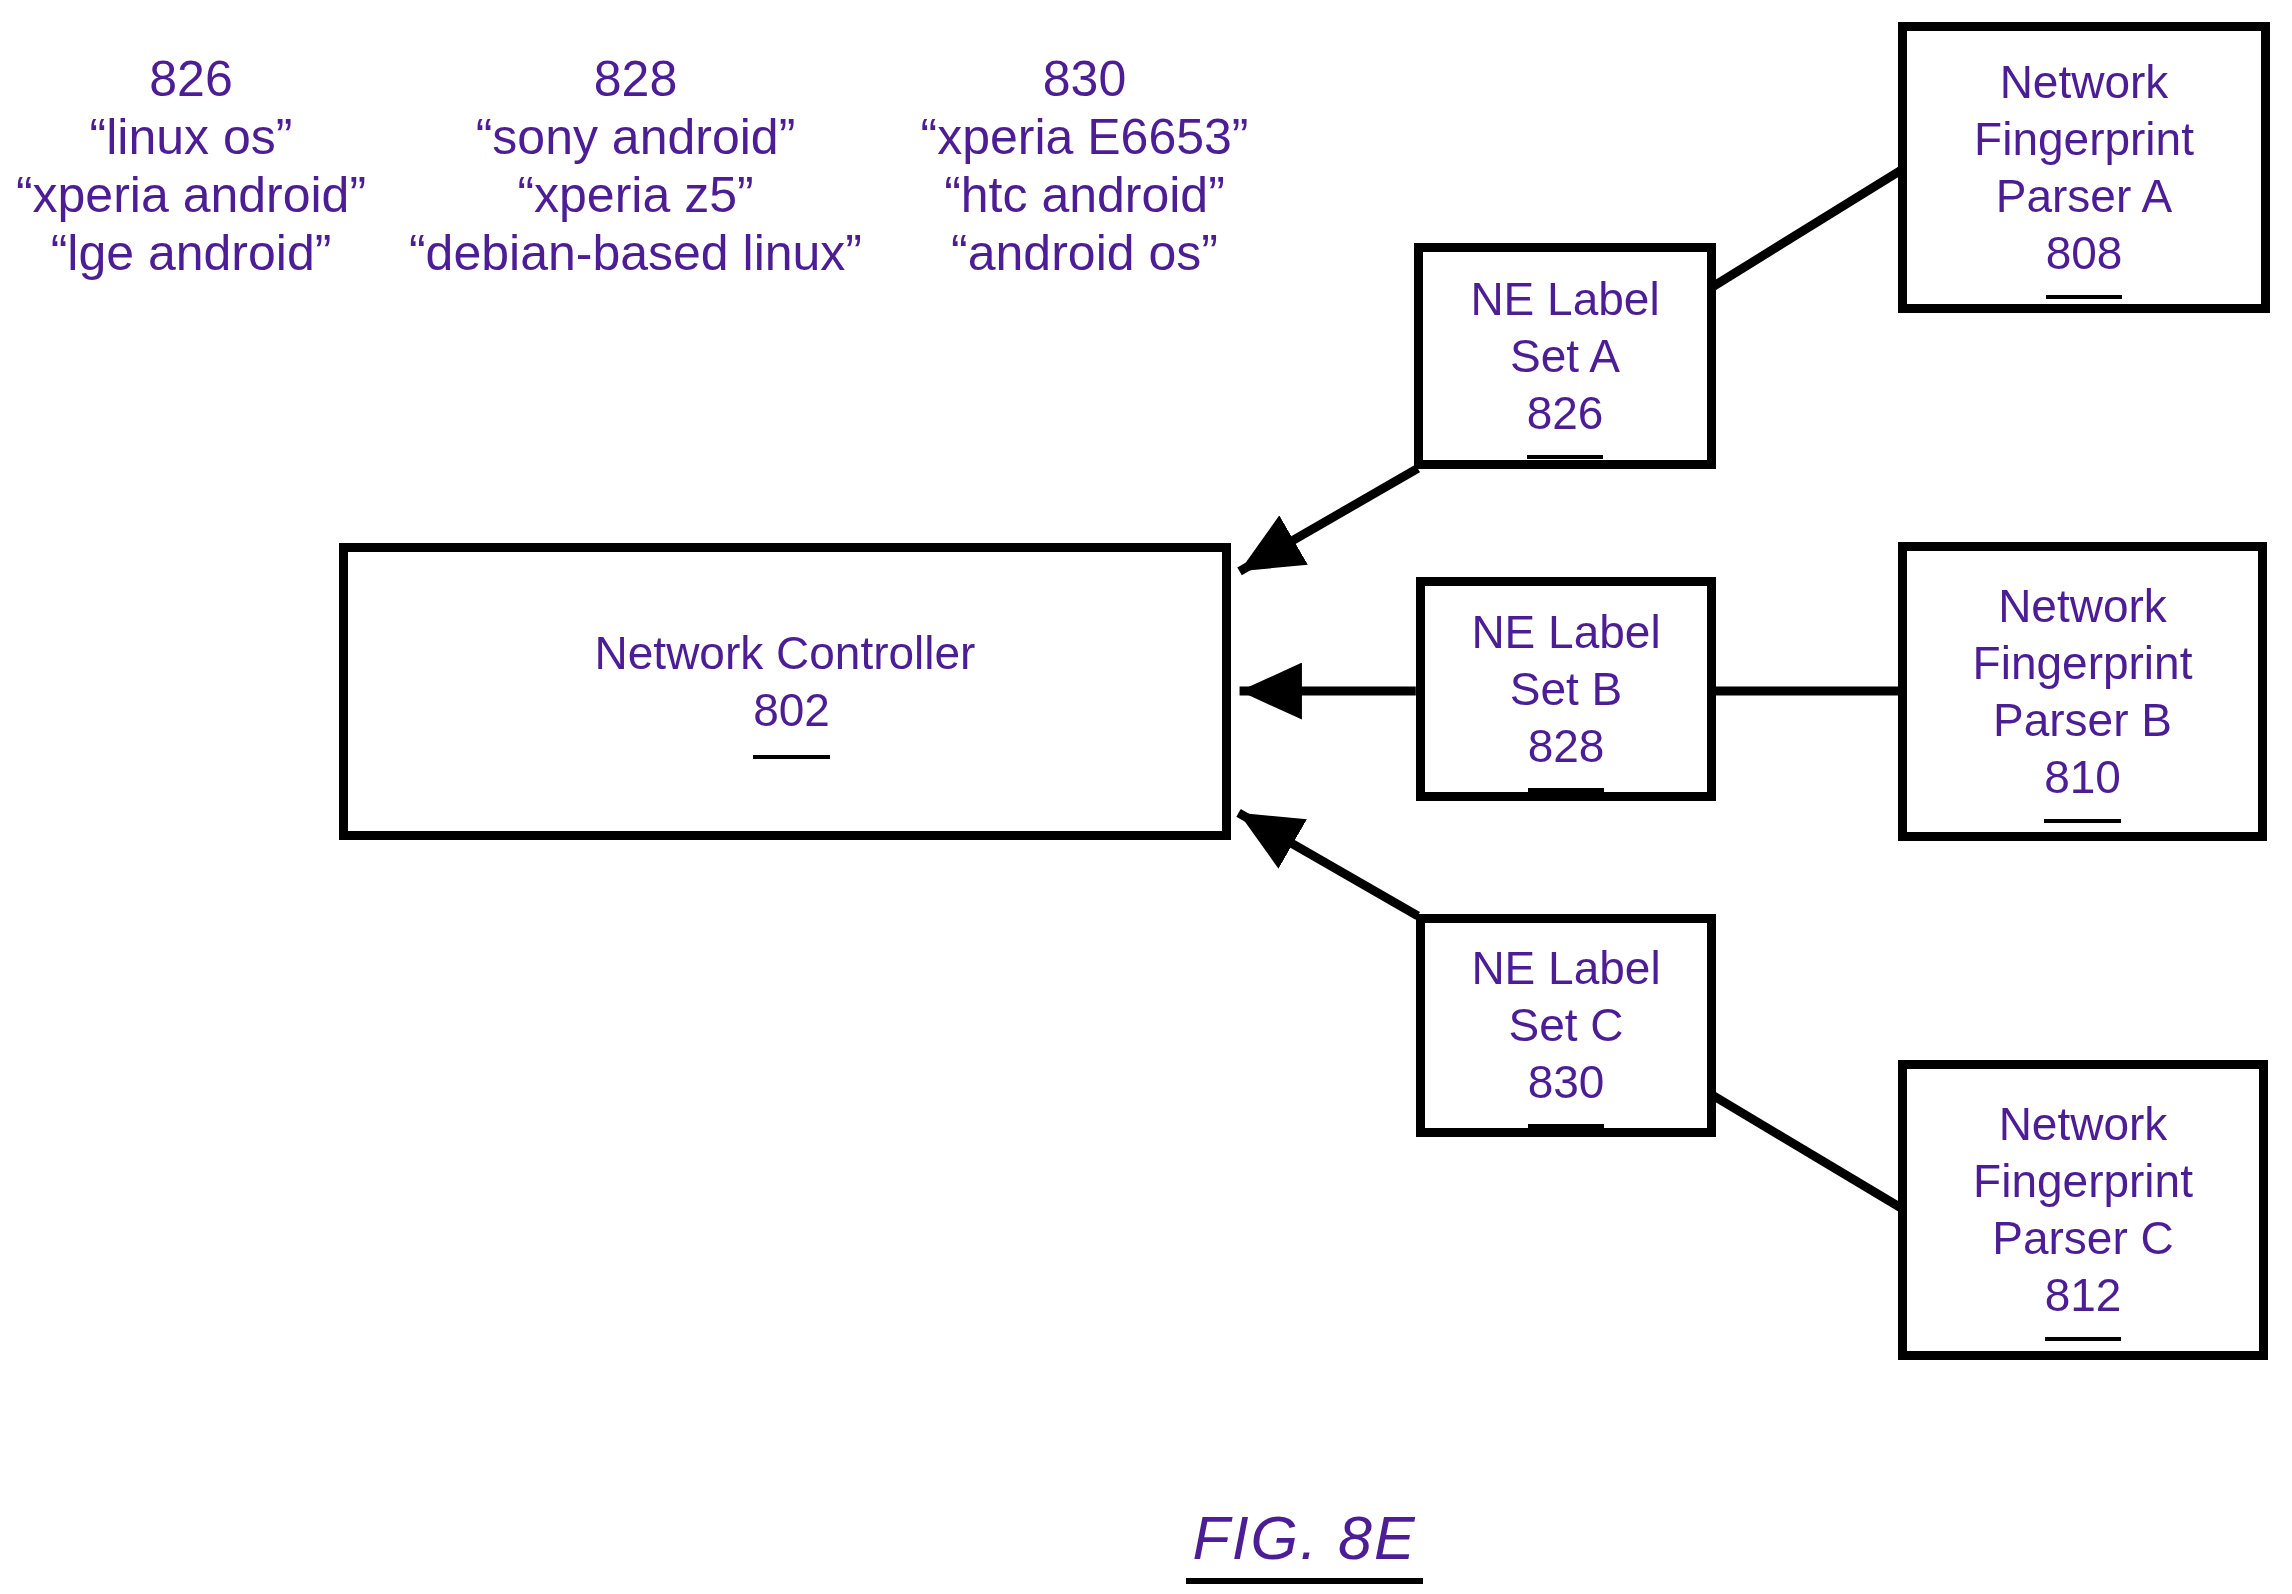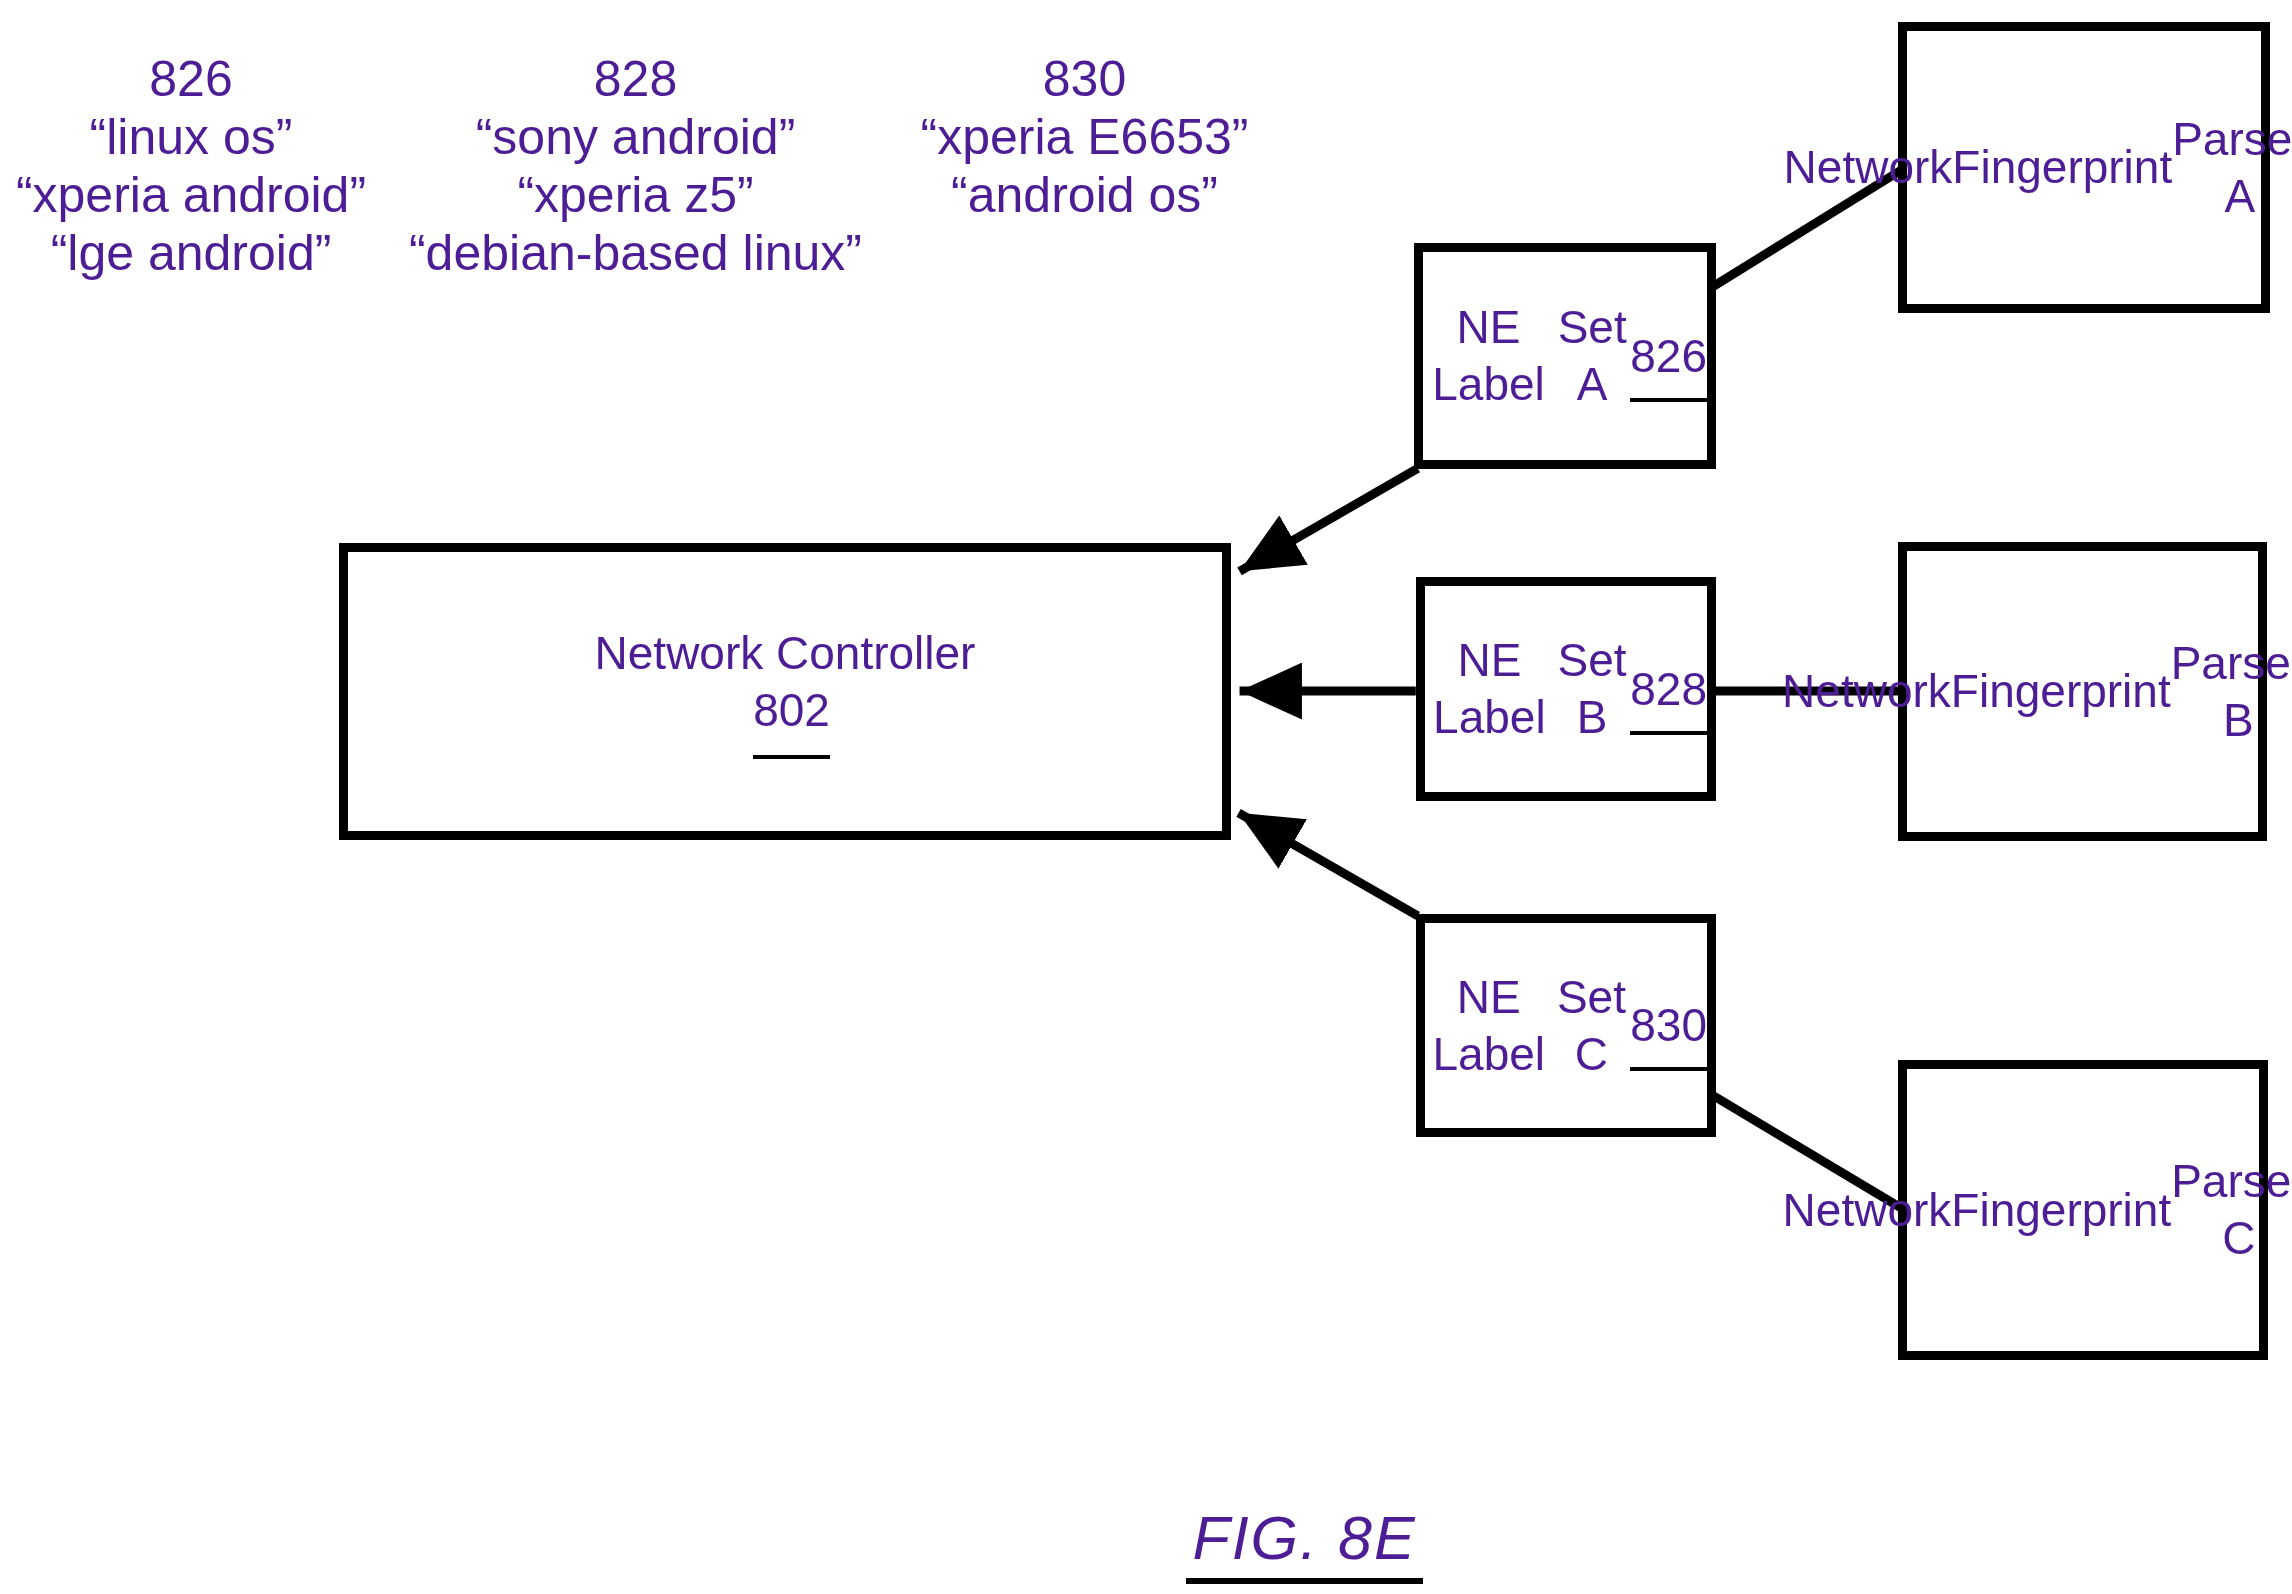--- a/index.html
+++ b/index.html
@@ -18,21 +18,21 @@
     width: 2293px; height: 1595px;
     pointer-events: none;
     z-index: 1;
   }
   .node {
     position: absolute;
     box-sizing: border-box;
     border: 9px solid #000000;
     background: #ffffff;
     display: flex;
-    flex-direction: row;
+    flex-direction: column;
     align-items: center;
     justify-content: center;
     text-align: center;
     z-index: 2;
     font-size: 46px;
     line-height: 57px;
   }
   .node .refnum {
     border-bottom: 4px solid #000000;
     padding-bottom: 16px;
@@ -89,20 +89,21 @@
   <div class="label-group" style="left:388px; top:50px; width:495px;">
     <div>828</div>
     <div>“sony android”</div>
     <div>“xperia z5”</div>
     <div>“debian-based linux”</div>
   </div>
 
   <div class="label-group" style="left:857px; top:50px; width:455px;">
     <div>830</div>
     <div>“xperia E6653”</div>
+    <div>“htc android”</div>
     <div>“android os”</div>
   </div>
 
   <div class="node controller-line" style="left:339px; top:543px; width:892px; height:297px; flex-direction:column;">
     <span>Network Controller</span>
     <span class="refnum gap-left">802</span>
   </div>
 
   <div class="node" style="left:1414px; top:243px; width:302px; height:226px;">
     <div>NE Label</div>

